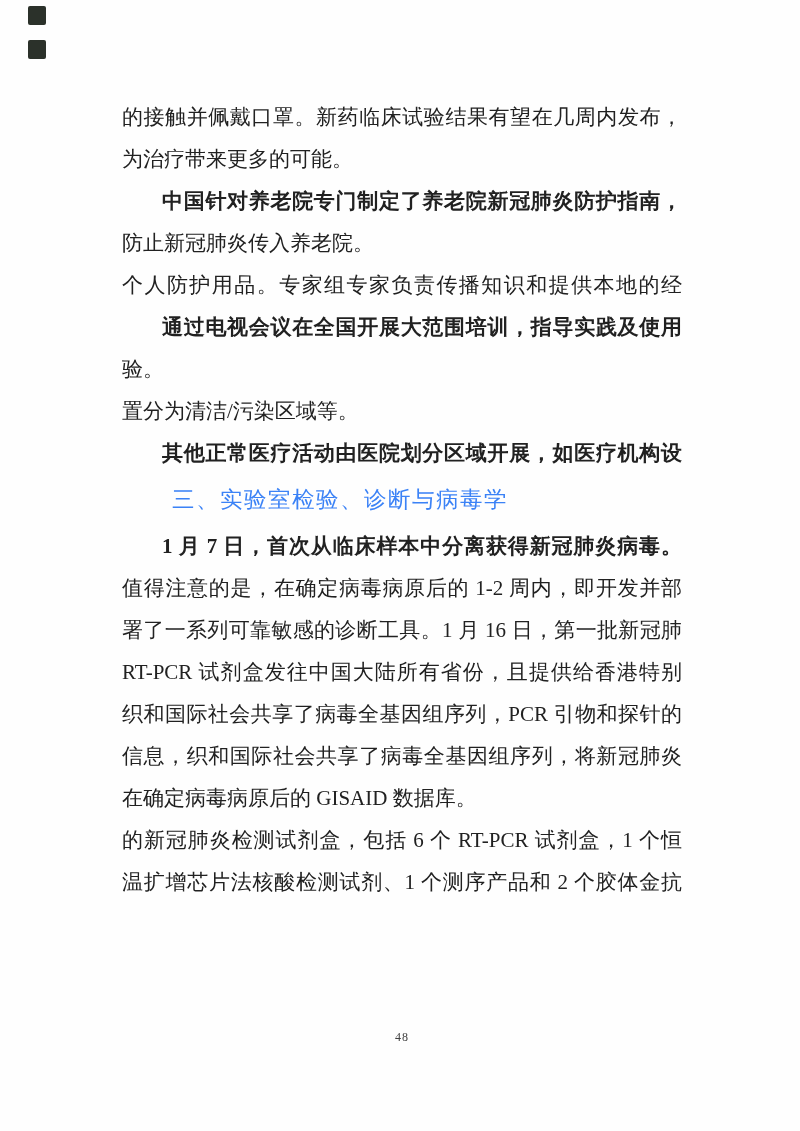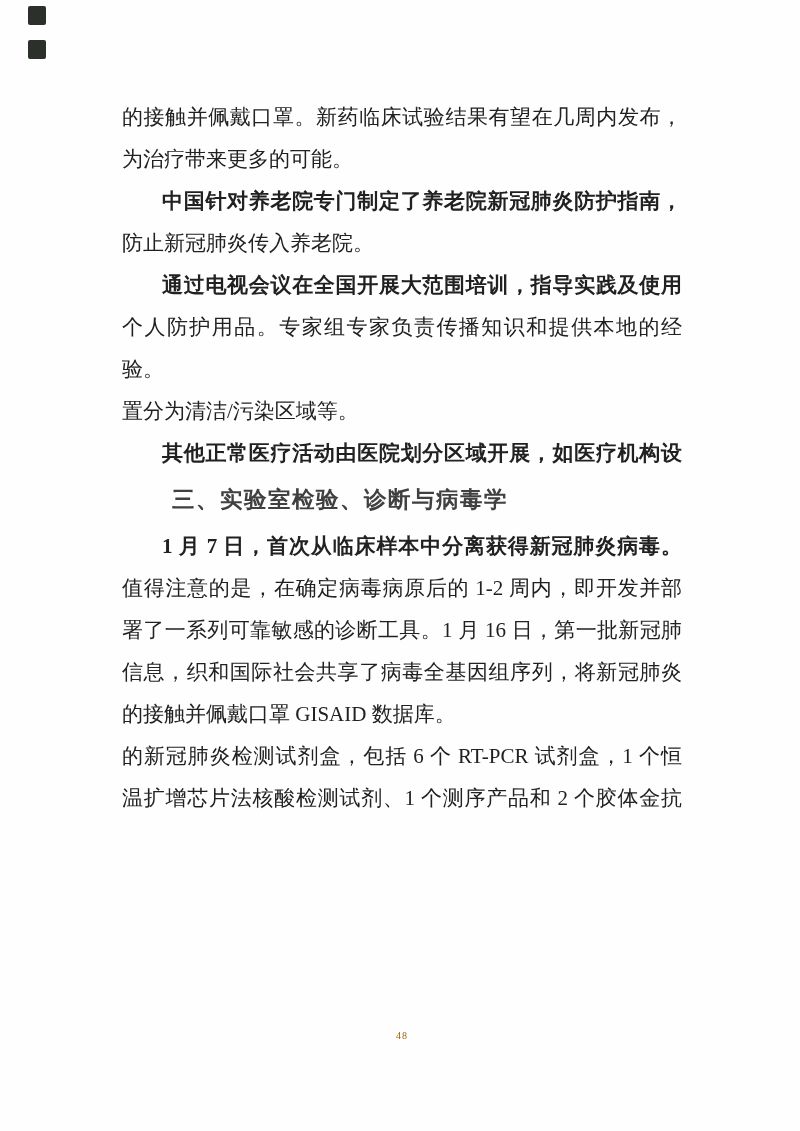--- a/index.html
+++ b/index.html
@@ -48,63 +48,65 @@
   }
   .line.indent {
     text-indent: 40px;
     font-weight: bold;
   }
   .heading {
     height: 42px;
     line-height: 42px;
     font-size: 22.5px;
     font-family: "Liberation Sans", "DejaVu Sans", sans-serif;
-    font-weight: bold;
-    color: #404040;
+    font-weight: normal;
+    color: #3b82f6;
     text-indent: 50px;
     letter-spacing: 1.5px;
     text-align: center;
     text-align-last: left;
     margin-top: 5px;
     margin-bottom: 4px;
   }
   .page-number {
     position: absolute;
     left: 122px;
     width: 560px;
     top: 1030px;
     text-align: center;
-    font-size: 10px;
+    font-size: 12px;
     letter-spacing: 1px;
-    color: #a16207;
+    color: #404040;
   }
 </style>
 </head>
 <body>
 
 <div class="page" style="background: rgb(254, 254, 254);">
 
   <div class="artifact a1" style="background: rgb(32, 38, 31);"></div>
   <div class="artifact a2" style="background: rgb(32, 38, 31);"></div>
 
   <div class="textblock" id="textblock">
       <div class="line">的接触并佩戴口罩。新药临床试验结果有望在几周内发布，</div>
       <div class="line no-just">为治疗带来更多的可能。</div>
       <div class="line indent">中国针对养老院专门制定了养老院新冠肺炎防护指南，</div>
       <div class="line no-just">防止新冠肺炎传入养老院。</div>
+      <div class="line">个人防护用品。专家组专家负责传播知识和提供本地的经</div>
       <div class="line indent">通过电视会议在全国开展大范围培训，指导实践及使用</div>
-      <div class="line">个人防护用品。专家组专家负责传播知识和提供本地的经</div>
       <div class="line no-just">验。</div>
       <div class="line no-just">置分为清洁/污染区域等。</div>
       <div class="line indent">其他正常医疗活动由医院划分区域开展，如医疗机构设</div>
       <div class="heading">三、实验室检验、诊断与病毒学</div>
       <div class="line indent">1 月 7 日，首次从临床样本中分离获得新冠肺炎病毒。</div>
       <div class="line">值得注意的是，在确定病毒病原后的 1-2 周内，即开发并部</div>
       <div class="line">署了一系列可靠敏感的诊断工具。1 月 16 日，第一批新冠肺</div>
+      <div class="line">RT-PCR 试剂盒发往中国大陆所有省份，且提供给香港特别</div>
+      <div class="line">织和国际社会共享了病毒全基因组序列，PCR 引物和探针的</div>
       <div class="line">信息，织和国际社会共享了病毒全基因组序列，将新冠肺炎</div>
-      <div class="line no-just">的接触并佩戴口罩 GISAID 数据库。</div>
+      <div class="line no-just">在确定病毒病原后的 GISAID 数据库。</div>
       <div class="line">的新冠肺炎检测试剂盒，包括 6 个 RT-PCR 试剂盒，1 个恒</div>
       <div class="line">温扩增芯片法核酸检测试剂、1 个测序产品和 2 个胶体金抗</div>
     </div>
 
   <div class="page-number">48</div>
 
 </div>
 
 </body></html>

